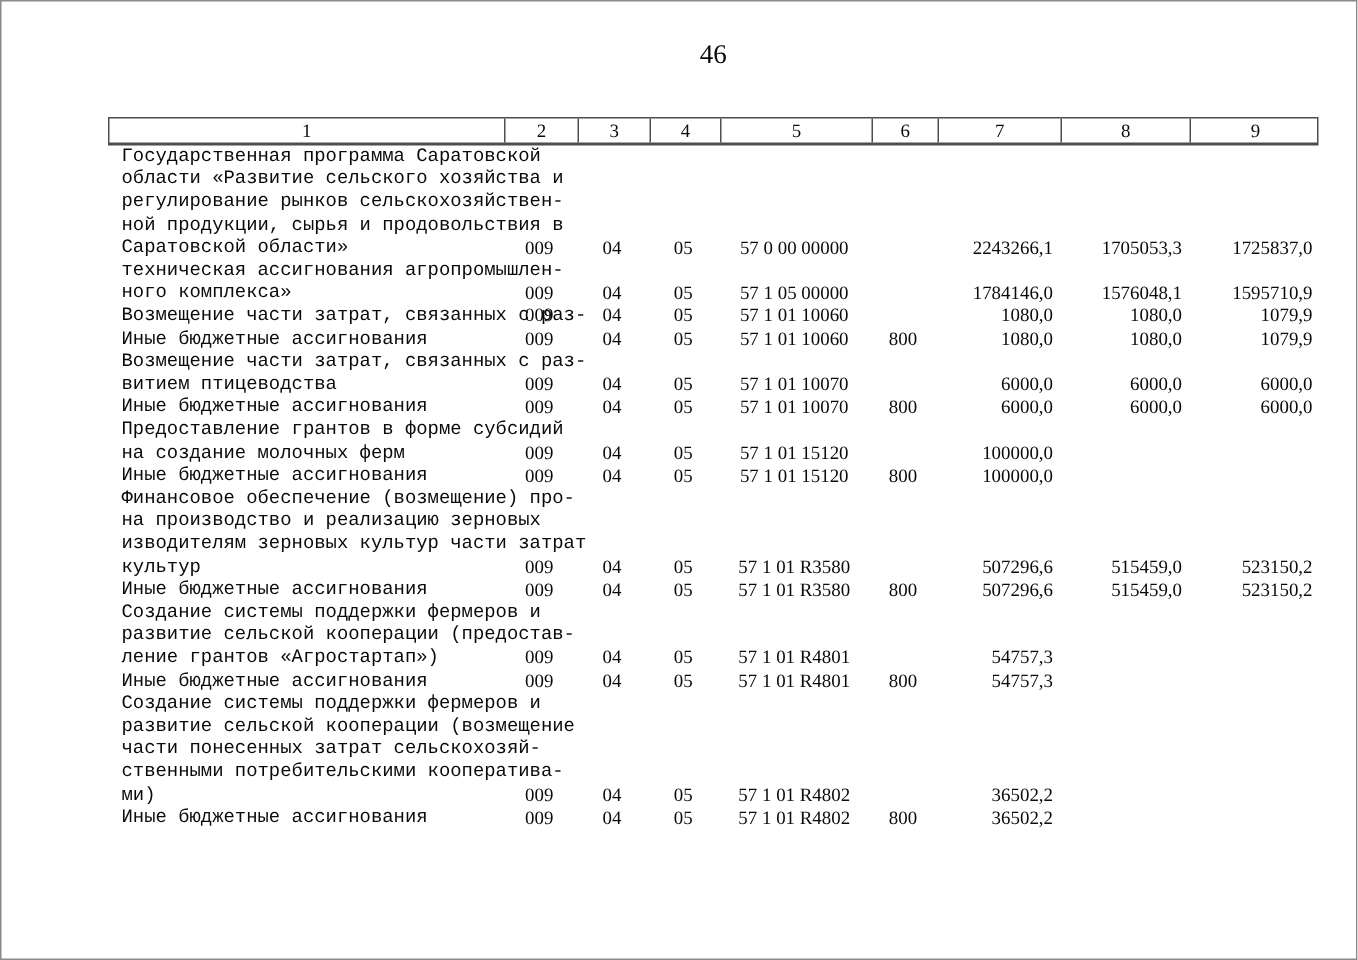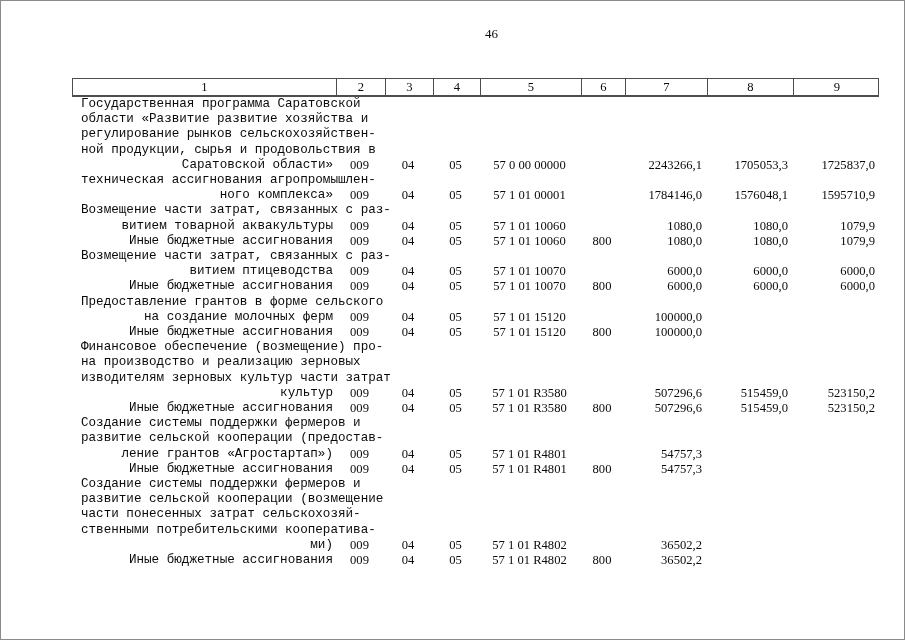--- a/index.html
+++ b/index.html
@@ -10,24 +10,24 @@
     background: #ffffff;
     border: 1px solid #8a8a8a;
     box-sizing: border-box;
     font-family: "Liberation Serif", "DejaVu Serif", serif;
     color: #0a0a0a;
     overflow: hidden;
   }
   .pagenum {
     position: absolute;
     top: 25px;
-    left: 87px;
+    left: 71px;
     width: 807px;
     text-align: center;
-    font-size: 13px;
+    font-size: 18px;
   }
   .tbl {
     position: absolute;
     left: 71px;
     top: 77px;
     width: 807px;
   }
   .thead {
     display: flex;
     box-sizing: border-box;
@@ -50,21 +50,21 @@
     width: 807px;
   }
   .cell {
     box-sizing: border-box;
     flex: 0 0 auto;
     font-size: 12.6px;
     line-height: 15.2px;
   }
   .cell.name { padding-left: 9px; padding-right: 2px; font-family: Liberation Mono, monospace; }
   .nl { white-space: nowrap; text-align: justify; text-align-last: justify; }
-  .nl-last { white-space: nowrap; text-align: right; }
+  .nl-last { white-space: nowrap; text-align: left; }
   .cc { text-align: center; }
   .cr { text-align: right; padding-right: 4px; }
 </style>
 </head>
 <body>
 
 <div class="page">
   <div class="pagenum">46</div>
   <div class="tbl">
     <div class="thead">
@@ -75,21 +75,21 @@
         <div class="hc" style="width: 101px;">5</div>
         <div class="hc" style="width: 44px;">6</div>
         <div class="hc" style="width: 82px;">7</div>
         <div class="hc" style="width: 86px;">8</div>
         <div class="hc" style="width: 87px;">9</div>
       </div>
     <div class="tbody">
         <div class="row">
           <div class="cell name" style="width: 263px;">
             <div class="nl">Государственная программа Саратовской</div>
-            <div class="nl">области «Развитие развитие хозяйства и</div>
+            <div class="nl">области «Развитие сельского хозяйства и</div>
             <div class="nl">регулирование рынков сельскохозяйствен-</div>
             <div class="nl">ной продукции, сырья и продовольствия в</div>
             <div class="nl-last">Саратовской области»</div>
           </div>
           <div class="cell cc" style="width: 49px;">009</div>
           <div class="cell cc" style="width: 48px;">04</div>
           <div class="cell cc" style="width: 47px;">05</div>
           <div class="cell cc" style="width: 101px;">57 0 00 00000</div>
           <div class="cell cc" style="width: 44px;"></div>
           <div class="cell cr" style="width: 82px;">2243266,1</div>
@@ -97,30 +97,29 @@
           <div class="cell cr" style="width: 87px;">1725837,0</div>
         </div>
         <div class="row">
           <div class="cell name" style="width: 263px;">
             <div class="nl">техническая ассигнования агропромышлен-</div>
             <div class="nl-last">ного комплекса»</div>
           </div>
           <div class="cell cc" style="width: 49px;">009</div>
           <div class="cell cc" style="width: 48px;">04</div>
           <div class="cell cc" style="width: 47px;">05</div>
-          <div class="cell cc" style="width: 101px;">57 1 01 00001</div>
+          <div class="cell cc" style="width: 101px;">57 1 05 00000</div>
           <div class="cell cc" style="width: 44px;"></div>
           <div class="cell cr" style="width: 82px;">1784146,0</div>
           <div class="cell cr" style="width: 86px;">1576048,1</div>
           <div class="cell cr" style="width: 87px;">1595710,9</div>
         </div>
         <div class="row">
           <div class="cell name" style="width: 263px;">
             <div class="nl">Возмещение части затрат, связанных с раз-</div>
-            <div class="nl-last">витием товарной аквакультуры</div>
           </div>
           <div class="cell cc" style="width: 49px;">009</div>
           <div class="cell cc" style="width: 48px;">04</div>
           <div class="cell cc" style="width: 47px;">05</div>
           <div class="cell cc" style="width: 101px;">57 1 01 10060</div>
           <div class="cell cc" style="width: 44px;"></div>
           <div class="cell cr" style="width: 82px;">1080,0</div>
           <div class="cell cr" style="width: 86px;">1080,0</div>
           <div class="cell cr" style="width: 87px;">1079,9</div>
         </div>
@@ -159,21 +158,21 @@
           <div class="cell cc" style="width: 48px;">04</div>
           <div class="cell cc" style="width: 47px;">05</div>
           <div class="cell cc" style="width: 101px;">57 1 01 10070</div>
           <div class="cell cc" style="width: 44px;">800</div>
           <div class="cell cr" style="width: 82px;">6000,0</div>
           <div class="cell cr" style="width: 86px;">6000,0</div>
           <div class="cell cr" style="width: 87px;">6000,0</div>
         </div>
         <div class="row">
           <div class="cell name" style="width: 263px;">
-            <div class="nl">Предоставление грантов в форме сельского</div>
+            <div class="nl">Предоставление грантов в форме субсидий</div>
             <div class="nl-last">на создание молочных ферм</div>
           </div>
           <div class="cell cc" style="width: 49px;">009</div>
           <div class="cell cc" style="width: 48px;">04</div>
           <div class="cell cc" style="width: 47px;">05</div>
           <div class="cell cc" style="width: 101px;">57 1 01 15120</div>
           <div class="cell cc" style="width: 44px;"></div>
           <div class="cell cr" style="width: 82px;">100000,0</div>
           <div class="cell cr" style="width: 86px;"></div>
           <div class="cell cr" style="width: 87px;"></div>

